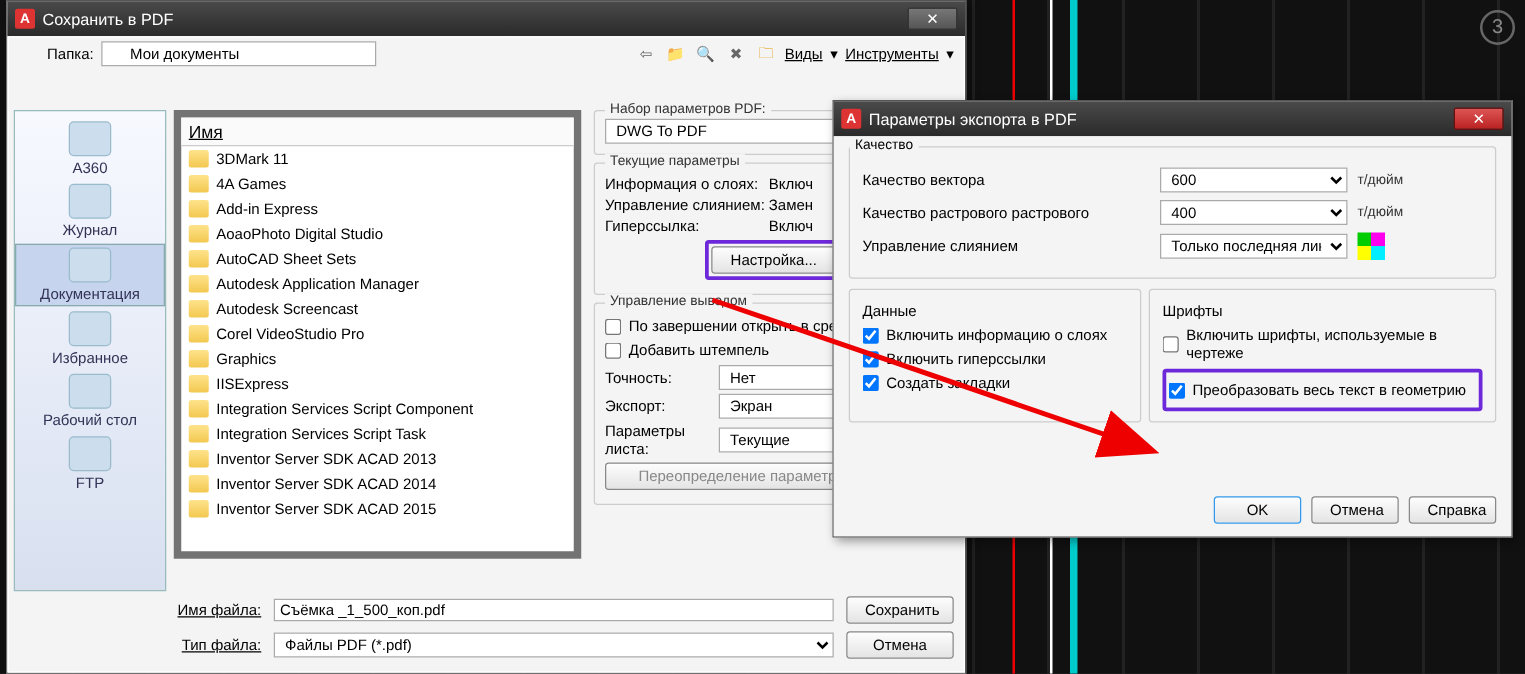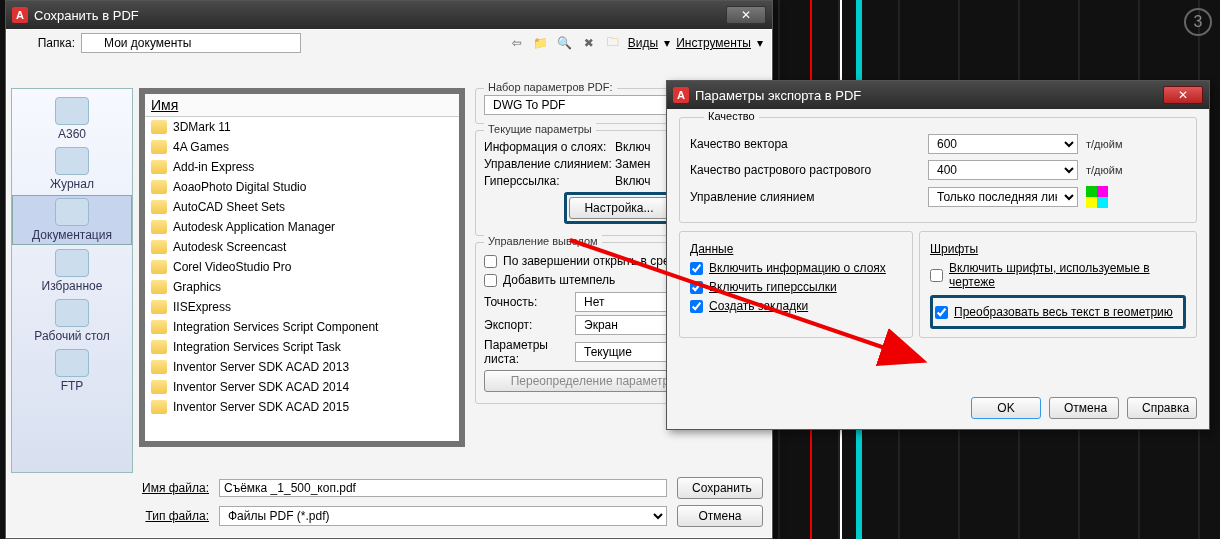--- a/index.html
+++ b/index.html
@@ -32,36 +32,36 @@
   .filepane .hdr { font-size: 14px; padding: 3px 6px; border-bottom: 1px solid #ccc; background: #fafafa; position: sticky; top: 0; text-decoration: underline; }
   .filepane .row { display: flex; align-items: center; padding: 3px 6px; gap: 6px; font-size: 13px; }
   .filepane .fico { width: 16px; height: 14px; background: linear-gradient(#ffe38c,#f2c84f); border-radius: 2px; }
   .opts { position: absolute; left: 468px; top: 58px; right: 8px; bottom: 90px; }
   .grp { border: 1px solid #ccc; border-radius: 3px; padding: 6px 8px 8px; margin-bottom: 6px; position: relative; }
   .grp > .lg { position: absolute; top: -8px; left: 8px; background: #f4f4f4; padding: 0 4px; font-size: 11px; color: #333; }
   .grp .rowk { display: flex; align-items: center; gap: 1px; margin: 3px 0; font-size: 11px; }
   .grp .rowk .lab { width: 130px; }
   select, input[type=text] { border: 1px solid #aaa; background: #fff; padding: 1px 4px; font-size: 12px; }
   .btn { background: linear-gradient(#fdfdfd,#e4e4e4); border: 1px solid #888; border-radius: 3px; padding: 3px 14px; cursor: pointer; font-size: 12px; }
-  .hl { border: 3px solid #0c4a6e; border-radius: 3px; padding: 2px; }
+  .hl { border: 3px solid #6d28d9; border-radius: 3px; padding: 2px; }
   .bottom { position: absolute; left: 132px; right: 8px; bottom: 10px; }
   .bottom .r { display: flex; align-items: center; gap: 10px; margin-top: 6px; }
   .bottom .r .lab { width: 70px; text-align: right; text-decoration: underline; }
   .bottom .r select, .bottom .r input { flex: 1; }
 
   
   #expwin { left: 666px; top: 80px; width: 544px; height: 350px; z-index: 5; }
   #expwin .body { position: absolute; top: 28px; left: 0; right: 0; bottom: 0; background: #f4f4f4; padding: 8px 12px; }
   .fs { border: 1px solid #ccc; border-radius: 3px; padding: 10px 10px 8px; margin-bottom: 8px; position: relative; }
-  .fs > .lg { position: absolute; top: -8px; left: 24px; background: #f4f4f4; padding: 0 4px; font-size: 11px; }
+  .fs > .lg { position: absolute; top: -8px; left: 0; background: #f4f4f4; padding: 0 4px; font-size: 11px; }
   .qrow { display: flex; align-items: center; margin: 6px 0; gap: 8px; }
   .qrow .lab { width: 230px; font-size: 12px; }
   .qrow select { width: 150px; }
   .qrow .unit { width: 50px; font-size: 11px; color: #333; }
-  .dfrow { display: flex; gap: 6px; text-decoration: underline; }
+  .dfrow { display: flex; gap: 6px; }
   .dbox, .fbox { border: 1px solid #ccc; border-radius: 3px; padding: 10px 10px 8px; position: relative; }
   .dbox { width: 234px; }
   .fbox { flex: 1; }
   .chk { display: flex; align-items: center; gap: 6px; margin: 5px 0; font-size: 12px; }
   .chk input { width: 13px; height: 13px; }
   .btnrow { position: absolute; right: 12px; bottom: 10px; display: flex; gap: 8px; }
   .mergeico { width: 22px; height: 22px; display: inline-block; background: conic-gradient(#f0e 0 90deg, #0ef 90deg 180deg, #ff0 180deg 270deg, #0c0 270deg 360deg); }
 
   
   .arrow { position: absolute; z-index: 6; pointer-events: none; }

